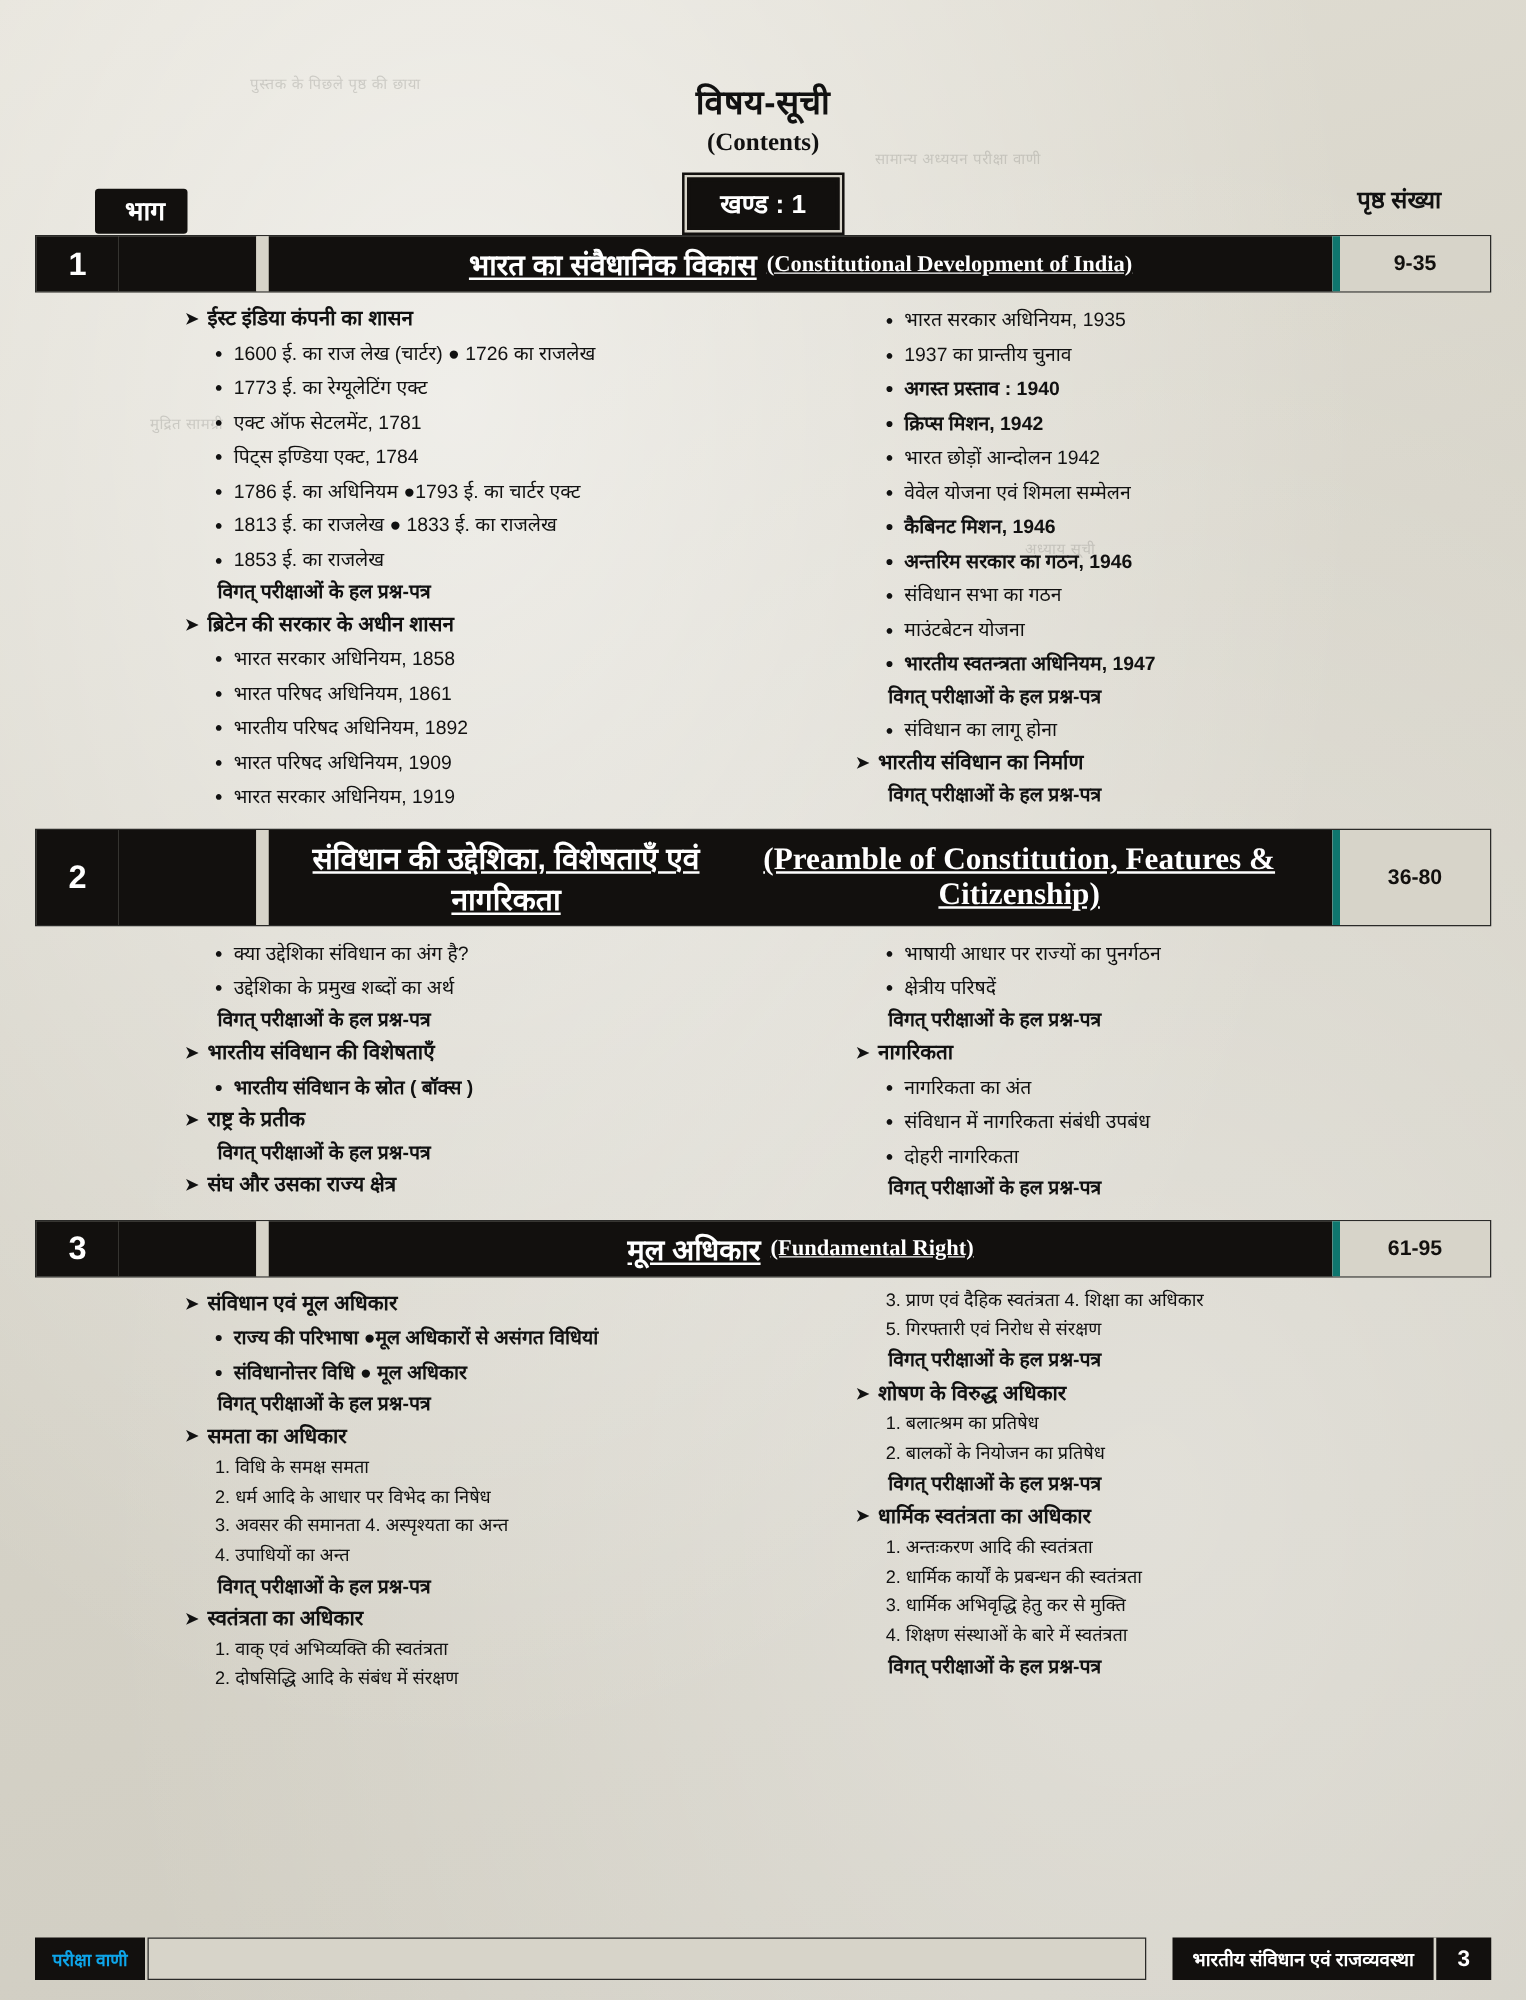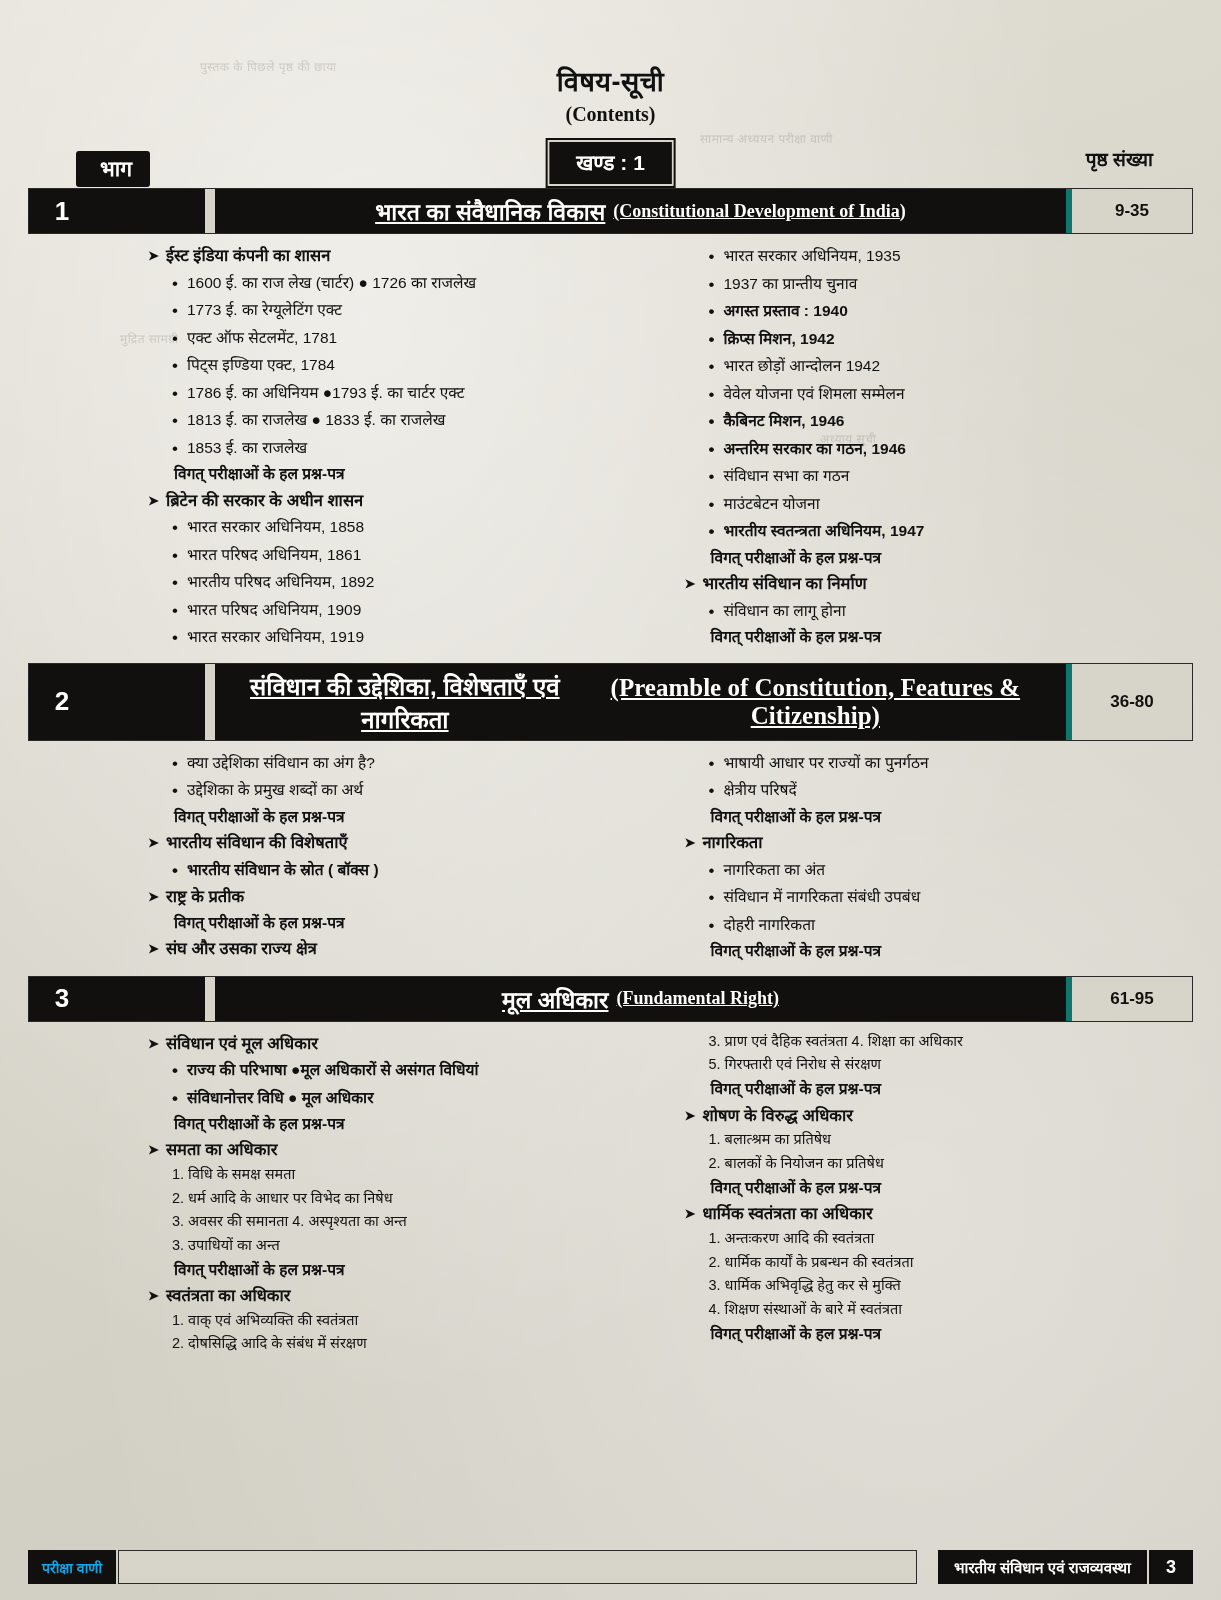--- a/index.html
+++ b/index.html
@@ -122,21 +122,21 @@
     display:flex;align-items:center;justify-content:center;width:44px;
     border-left:2px solid #d7d4c9;
   }
 </style>
 </head>
 <body>
 
 <div class="page">
 
   <div class="ghost" style="left:200px;top:58px;">पुस्तक के पिछले पृष्ठ की छाया</div>
-  <div class="ghost" style="left:700px;top:130px;">सामान्य अध्ययन परीक्षा वाणी</div>
+  <div class="ghost" style="left:700px;top:118px;">सामान्य अध्ययन परीक्षा वाणी</div>
   <div class="ghost" style="left:120px;top:330px;">मुद्रित सामग्री</div>
   <div class="ghost" style="left:820px;top:430px;">अध्याय सूची</div>
 
   <div class="title-block">
     <div class="title-hi">विषय-सूची</div>
     <div class="title-en">(Contents)</div>
   </div>
 
   <div class="row-head">
     <div class="bhag">भाग</div>
@@ -178,22 +178,22 @@
       <div class="ln bu pad bulletH">अगस्त प्रस्ताव : 1940</div>
       <div class="ln bu pad bulletH">क्रिप्स मिशन, 1942</div>
       <div class="ln bu pad">भारत छोड़ों आन्दोलन 1942</div>
       <div class="ln bu pad">वेवेल योजना एवं शिमला सम्मेलन</div>
       <div class="ln bu pad bulletH">कैबिनट मिशन, 1946</div>
       <div class="ln bu pad bulletH">अन्तरिम सरकार का गठन, 1946</div>
       <div class="ln bu pad">संविधान सभा का गठन</div>
       <div class="ln bu pad">माउंटबेटन योजना</div>
       <div class="ln bu pad bulletH">भारतीय स्वतन्त्रता अधिनियम, 1947</div>
       <div class="ln vigat">विगत् परीक्षाओं के हल प्रश्न-पत्र</div>
+      <div class="ln bu pad">संविधान का लागू होना</div>
       <div class="ln head ar">भारतीय संविधान का निर्माण</div>
-      <div class="ln bu pad">संविधान का लागू होना</div>
       <div class="ln vigat">विगत् परीक्षाओं के हल प्रश्न-पत्र</div>
     </div>
   </div>
 
   <div class="chapbar two-line">
     <div class="num">2</div>
     <div class="blk"></div>
     <div class="sep"></div>
     <div class="name">
       <span class="hi">संविधान की उद्देशिका, विशेषताएँ एवं नागरिकता</span>
@@ -237,21 +237,21 @@
   <div class="cols">
     <div class="col left">
       <div class="ln head ar">संविधान एवं मूल अधिकार</div>
       <div class="ln bu pad bulletH">राज्य की परिभाषा ●मूल अधिकारों से असंगत विधियां</div>
       <div class="ln bu pad bulletH">संविधानोत्तर विधि        ● मूल अधिकार</div>
       <div class="ln vigat">विगत् परीक्षाओं के हल प्रश्न-पत्र</div>
       <div class="ln head ar">समता का अधिकार</div>
       <div class="ln num-item small">1. विधि के समक्ष समता</div>
       <div class="ln num-item small">2. धर्म आदि के आधार पर विभेद का निषेध</div>
       <div class="ln num-item small">3. अवसर की समानता          4. अस्पृश्यता का अन्त</div>
-      <div class="ln num-item small">3. उपाधियों का अन्त</div>
+      <div class="ln num-item small">4. उपाधियों का अन्त</div>
       <div class="ln vigat">विगत् परीक्षाओं के हल प्रश्न-पत्र</div>
       <div class="ln head ar">स्वतंत्रता का अधिकार</div>
       <div class="ln num-item small">1. वाक् एवं अभिव्यक्ति की स्वतंत्रता</div>
       <div class="ln num-item small">2. दोषसिद्धि आदि के संबंध में संरक्षण</div>
     </div>
     <div class="col right">
       <div class="ln num-item small">3. प्राण एवं दैहिक स्वतंत्रता          4. शिक्षा का अधिकार</div>
       <div class="ln num-item small">5. गिरफ्तारी एवं निरोध से संरक्षण</div>
       <div class="ln vigat">विगत् परीक्षाओं के हल प्रश्न-पत्र</div>
       <div class="ln head ar">शोषण के विरुद्ध अधिकार</div>

